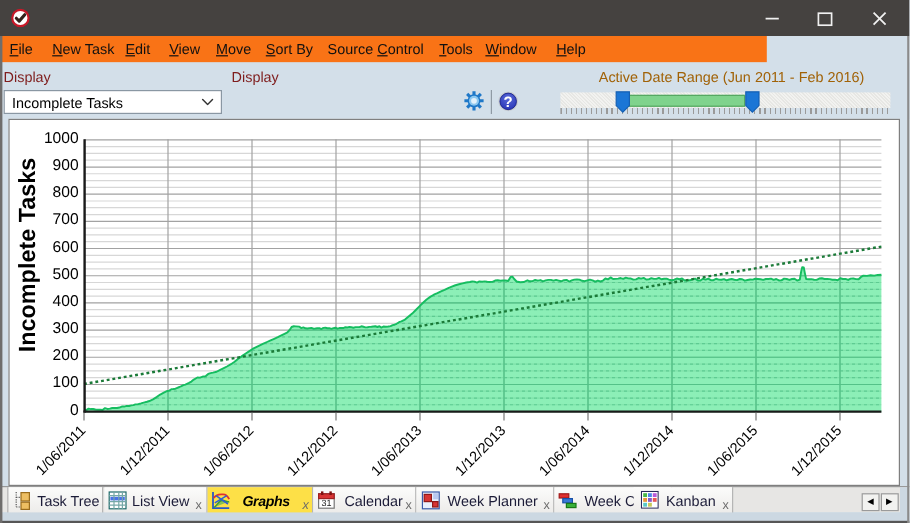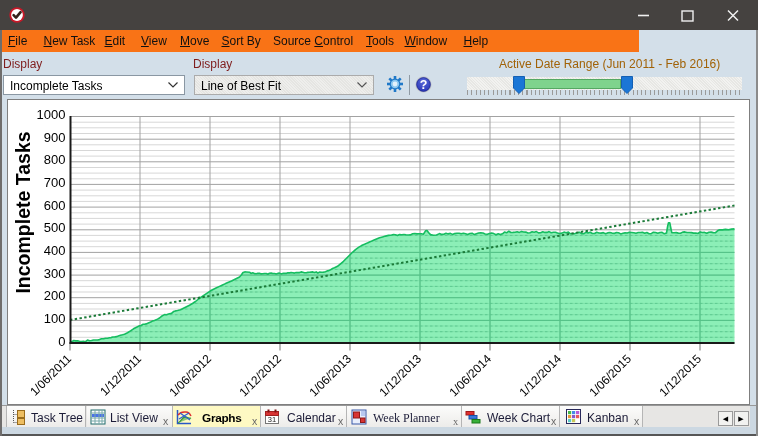--- a/index.html
+++ b/index.html
@@ -22,21 +22,21 @@
 #track{position:absolute;left:467px;top:25px;width:275px;height:13px;background:repeating-linear-gradient(45deg,#f2f2f0 0,#f2f2f0 1px,#e7e7e4 1px,#e7e7e4 2px);}
 #tickrow{position:absolute;left:467px;top:38px;width:275px;height:5px;background:repeating-linear-gradient(90deg,#9a9a9a 0,#9a9a9a 1px,transparent 1px,transparent 4.25px);}
 #grange{position:absolute;left:523px;top:27px;width:98px;height:10px;background:#7fd38d;border:1px solid #55a862;}
 
 #panel{left:7px;top:99px;width:743px;height:306px;background:#fff;border:1px solid #7f7f7f;}
 
 #tabbar{left:0;top:405px;width:758px;height:22px;background:#e7e6e4;border-top:1px solid #989898;}
 .tab{position:absolute;top:0;height:22px;background:linear-gradient(#fcfcfb,#ecebe9);border-right:1px solid #b5b5b5;font-size:12px;color:#1c1c38;}
 .tab .tx{position:absolute;top:5px;white-space:nowrap;}
 .tab .cl{position:absolute;bottom:1px;font-size:10.5px;color:#6a6a6a;font-weight:normal;}
-.tab.act{background:#fef9c3;font-weight:bold;color:#000;}
+.tab.act{background:#fde047;font-weight:bold;color:#000;font-style:italic;}
 .tab.act .tx{font-size:11.8px;letter-spacing:-0.3px;}
 .tab svg{position:absolute;top:3px;}
 #strip{left:0;top:427px;width:758px;height:7px;background:#ccd8e2;}
 #bb{left:0;top:434px;width:758px;height:2px;background:#565656;}
 #bl{left:0;top:30px;width:1.5px;height:406px;background:#6f6d6c;z-index:60;}
 #br{left:755.5px;top:30px;width:2.5px;height:406px;background:#8b8b8b;z-index:60;}
 .sbtn{position:absolute;top:5px;width:15px;height:15px;background:#f2f2f0;border:1px solid #9a9a9a;font-size:7px;color:#000;text-align:center;line-height:14px;}
 </style></head><body>
 
 <div class="abs" id="title">
@@ -65,26 +65,20 @@
  <span style="left:463.5px"><u>H</u>elp</span>
 </div>
 
 <div class="abs" id="tools">
  <span class="lab" style="left:3px">Display</span>
  <span class="lab" style="left:193px">Display</span>
  <div class="combo" style="left:3px;width:182px;">
    <span class="t">Incomplete Tasks</span>
    <svg width="10" height="6" viewBox="0 0 10 6">
         <path d="M0.5 0.5 L5 5 L9.5 0.5" stroke="#333" stroke-width="1.2" fill="none"></path>
-      </svg>
- </div>
- <div class="combo dis" style="left:194px;width:180px;">
-   <span class="t">Line of Best Fit</span>
-   <svg width="10" height="6" viewBox="0 0 10 6">
-        <path d="M0.5 0.5 L5 5 L9.5 0.5" stroke="#555" stroke-width="1.2" fill="none"></path>
       </svg>
  </div>
  <svg style="position:absolute;left:386px;top:23px" width="18" height="18" viewBox="0 0 18 18">
    <g fill="#1f78c8">
         <circle cx="9" cy="9" r="5.4"></circle>
    <g stroke="#1f78c8" stroke-width="2.6">
           <line x1="9" y1="1" x2="9" y2="17"></line>
           <line x1="1" y1="9" x2="17" y2="9"></line>
           <line x1="3.3" y1="3.3" x2="14.7" y2="14.7"></line>
           <line x1="14.7" y1="3.3" x2="3.3" y2="14.7"></line>
@@ -302,40 +296,40 @@
   <svg style="left:3px" width="16" height="16" viewBox="0 0 16 16">
    <rect x="1.5" y="2.5" width="13" height="12" fill="#fff" stroke="#777"></rect>
    <rect x="1.5" y="2.5" width="13" height="4" fill="#d83434" stroke="#a02020"></rect>
    <rect x="3.5" y="0.5" width="2" height="3" fill="#801010"></rect>
         <rect x="10.5" y="0.5" width="2" height="3" fill="#801010"></rect>
    <text x="8" y="13" font-size="7.5" text-anchor="middle" fill="#222" font-family="Liberation Sans">31</text>
   </svg>
   <span class="tx" style="left:26px">Calendar</span>
       <span class="cl" style="left:77px">x</span>
  </div>
- <div class="tab" style="left:347px;width:115px;font-family:Liberation Serif, serif;">
+ <div class="tab" style="left:347px;width:115px;">
   <svg style="left:4px" width="16" height="16" viewBox="0 0 16 16">
    <rect x="1" y="1" width="14" height="14" fill="#e8eefc" stroke="#3858a8"></rect>
    <rect x="2.5" y="3" width="6" height="6" fill="#d83434" stroke="#901818"></rect>
    <rect x="9.5" y="9" width="4.5" height="4.5" fill="#d83434" stroke="#901818"></rect>
    <rect x="10" y="2" width="4" height="5" fill="#b8c8f0"></rect>
   </svg>
   <span class="tx" style="left:26px">Week Planner</span>
       <span class="cl" style="left:106px">x</span>
  </div>
  <div class="tab" style="left:462px;width:98px;">
   <svg style="left:3px" width="16" height="16" viewBox="0 0 16 16">
    <rect x="1" y="2.5" width="8" height="3.5" fill="#e03030" stroke="#a01818"></rect>
    <rect x="4" y="6.5" width="8" height="3.5" fill="#3878d8" stroke="#1850a8"></rect>
    <rect x="7" y="10.5" width="8" height="3.5" fill="#38b038" stroke="#187818"></rect>
   </svg>
   <span class="tx" style="left:25px">Week Chart</span>
       <span class="cl" style="left:89px">x</span>
  </div>
- <div class="tab" style="left:560px;width:83px;">
+ <div class="tab" style="left:528px;width:83px;">
   <svg style="left:6px" width="15" height="15" viewBox="0 0 15 15">
    <rect x="0.5" y="0.5" width="14" height="14" fill="#fff" stroke="#28285a"></rect>
    <rect x="2" y="2" width="3.2" height="3.2" fill="#48b848"></rect>
         <rect x="6" y="2" width="3.2" height="3.2" fill="#4888e8"></rect>
         <rect x="10" y="2" width="3.2" height="3.2" fill="#b858d8"></rect>
    <rect x="2" y="6" width="3.2" height="3.2" fill="#e89838"></rect>
         <rect x="6" y="6" width="3.2" height="3.2" fill="#8858c8"></rect>
         <rect x="10" y="6" width="3.2" height="3.2" fill="#e85858"></rect>
    <rect x="2" y="10" width="3.2" height="3.2" fill="#58c8c8"></rect>
         <rect x="6" y="10" width="3.2" height="3.2" fill="#c8c858"></rect>

